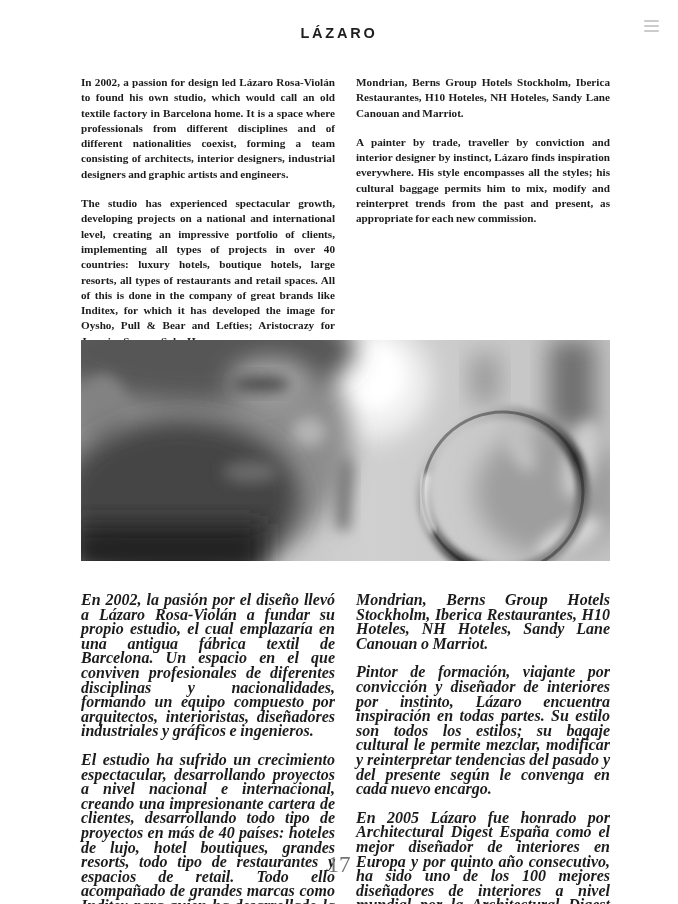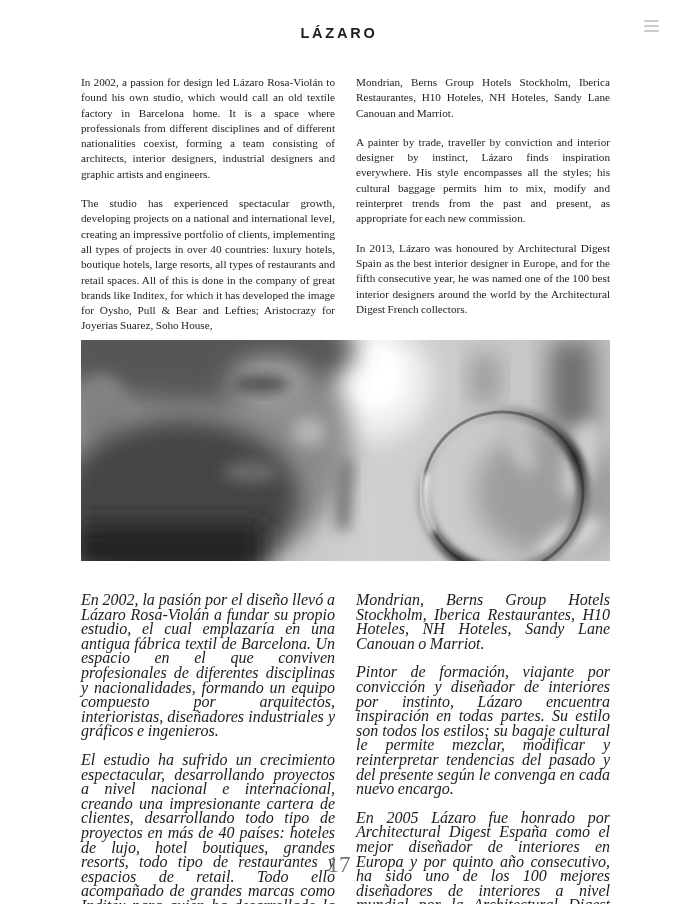--- a/index.html
+++ b/index.html
@@ -49,20 +49,21 @@
     display: flex;
     gap: 21px;
   }
   .cols-en { top: 75px; }
   .cols-es { top: 593px; font-style: italic; }
   .col {
     width: 254px;
     text-align: justify;
     hyphens: auto;
     word-spacing: -0.4px;
+    font-weight: bold;
   }
   .cols-en .col { font-size: 11.2px; line-height: 15.3px; }
   .cols-es .col { font-size: 16px; line-height: 14.6px; }
   .col p { margin: 0 0 14px 0; }
   .col p:last-child { margin-bottom: 0; }
 
   
   .photo {
     position: absolute;
     left: 81px; top: 340px;
@@ -101,21 +102,20 @@
   </header>
 
   <section class="cols cols-en" lang="en">
     <div class="col">
       <p>In 2002, a passion for design led Lázaro Rosa-Violán to found his own studio, which would call an old textile factory in Barcelona home. It is a space where professionals from different disciplines and of different nationalities coexist, forming a team consisting of architects, interior designers, industrial designers and graphic artists and engineers.</p>
       <p>The studio has experienced spectacular growth, developing projects on a national and international level, creating an impressive portfolio of clients, implementing all types of projects in over 40 countries: luxury hotels, boutique hotels, large resorts, all types of restaurants and retail spaces. All of this is done in the company of great brands like Inditex, for which it has developed the image for Oysho, Pull &amp; Bear and Lefties; Aristocrazy for Joyerias Suarez, Soho House,</p>
     </div>
     <div class="col">
       <p>Mondrian, Berns Group Hotels Stockholm, Iberica Restaurantes, H10 Hoteles, NH Hoteles, Sandy Lane Canouan and Marriot.</p>
       <p>A painter by trade, traveller by conviction and interior designer by instinct, Lázaro finds inspiration everywhere. His style encompasses all the styles; his cultural baggage permits him to mix, modify and reinterpret trends from the past and present, as appropriate for each new commission.</p>
-      <p>In 2013, Lázaro was honoured by Architectural Digest Spain as the best interior designer in Europe, and for the fifth consecutive year, he was named one of the 100 best interior designers around the world by the Architectural Digest French collectors.</p>
     </div>
   </section>
 
   <figure class="photo">
     <svg width="529" height="221" viewBox="0 0 529 221" role="img">
       <defs>
         <filter id="b12" x="-40%" y="-40%" width="180%" height="180%">
             <feGaussianBlur stdDeviation="12"></feGaussianBlur>
           </filter>
         <filter id="b7" x="-40%" y="-40%" width="180%" height="180%">

